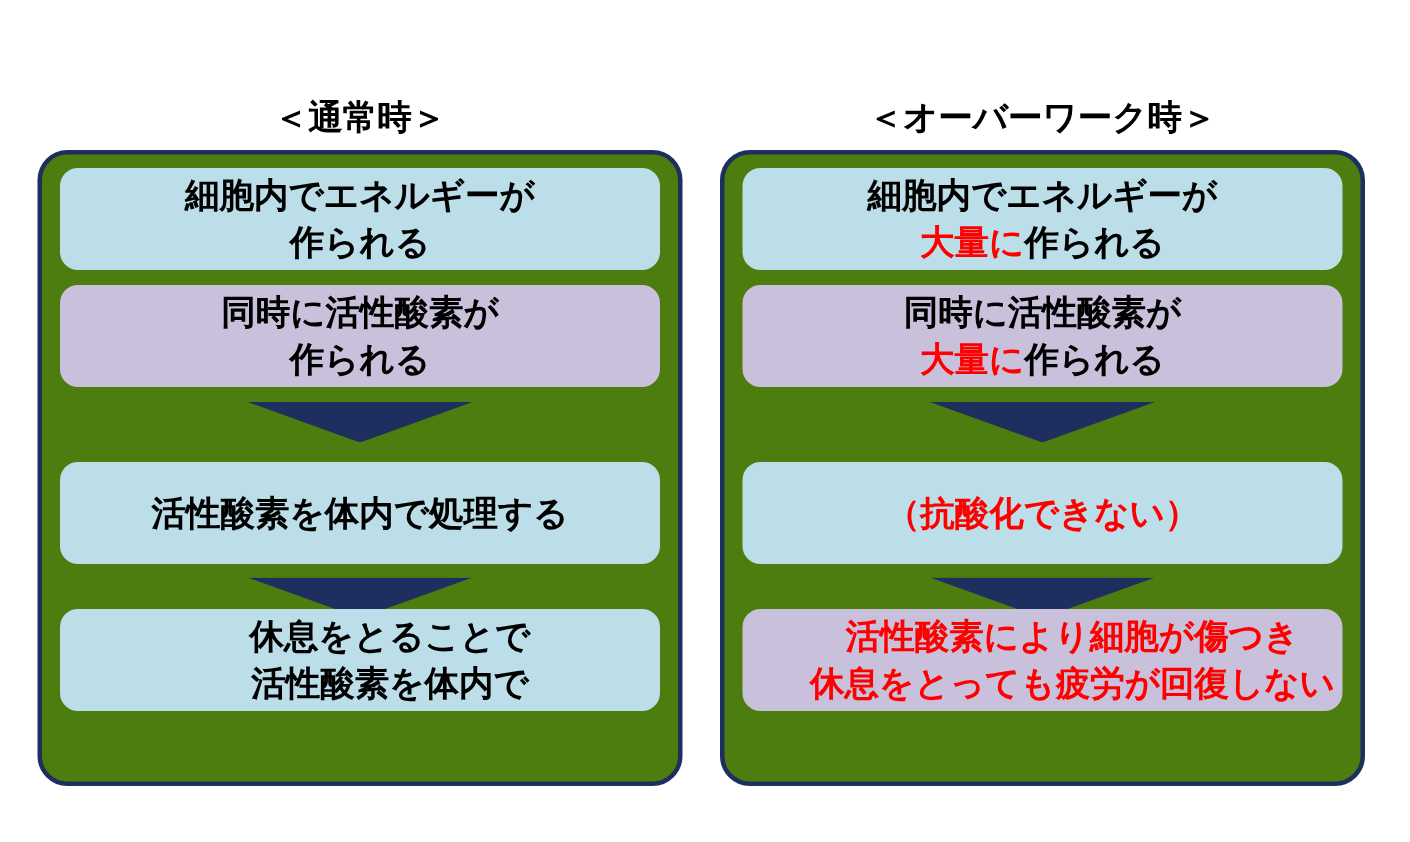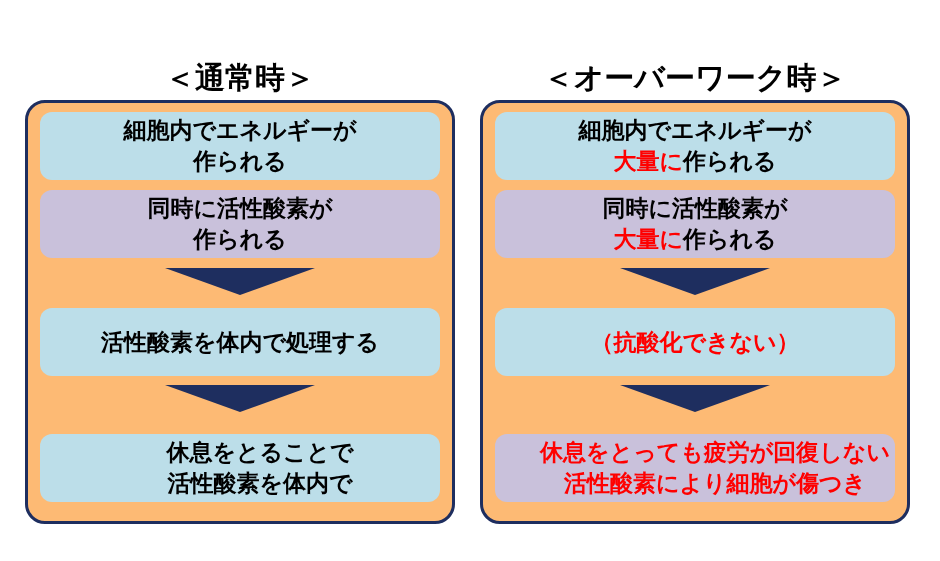--- a/index.html
+++ b/index.html
@@ -17,37 +17,37 @@
     width:940px;height:561px;position:relative;overflow:hidden;
     background:var(--background);
     font-family:"Liberation Sans","DejaVu Sans",sans-serif;
     color:var(--text-black);
   }
   .panel{position:absolute;top:62px;width:430px;}
   .panel.left{left:25px;}
   .panel.right{left:480px;}
   .panel-title{
     margin:0;height:38px;line-height:32px;text-align:center;
-    font-size:30px;font-weight:bold;color:var(--text-black);
+    font-size:23px;font-weight:bold;color:var(--text-black);
   }
   .frame{
     position:absolute;top:38px;left:0;width:430px;height:424px;
-    background:#fdba74;border:3px solid var(--frame-navy);border-radius:20px;
+    background:#4d7c0f;border:3px solid var(--frame-navy);border-radius:20px;
   }
   .box{
     position:absolute;left:12px;right:12px;height:68px;border-radius:12px;
     display:flex;flex-direction:column;align-items:center;justify-content:center;
     font-size:23px;font-weight:bold;line-height:31px;text-align:center;
   }
   .fill-blue{background:var(--box-blue);}
   .fill-purple{background:var(--box-purple);}
   .pos-1{top:9px;}
   .pos-2{top:87px;}
   .pos-3{top:205px;}
-  .pos-4{top:331px;padding-left:40px;}
+  .pos-4{top:303px;padding-left:40px;}
   .arrow-slot{position:absolute;left:50%;transform:translateX(-50%);width:150px;height:27px;}
   .arrow-slot.a1{top:165px;}
   .arrow-slot.a2{top:282px;}
   .down-arrow{
     width:100%;height:100%;background:var(--arrow-navy);
     -webkit-clip-path:polygon(0 0,100% 0,50% 100%);
     clip-path:polygon(0 0,100% 0,50% 100%);
   }
   .line{white-space:nowrap;}
   .seg{color:var(--text-black);}
@@ -110,18 +110,18 @@
 
     <div class="box fill-blue pos-3">
       <div class="line"><span class="seg em">（抗酸化できない）</span></div>
     </div>
 
     <div class="arrow-slot a2">
       <div class="down-arrow"></div>
     </div>
 
     <div class="box fill-purple pos-4">
+      <div class="line"><span class="seg em">活性酸素により細胞が傷つき</span></div>
       <div class="line"><span class="seg em">休息をとっても疲労が回復しない</span></div>
-      <div class="line"><span class="seg em">活性酸素により細胞が傷つき</span></div>
     </div>
 
   </div>
 </section>
 
 </body></html>

